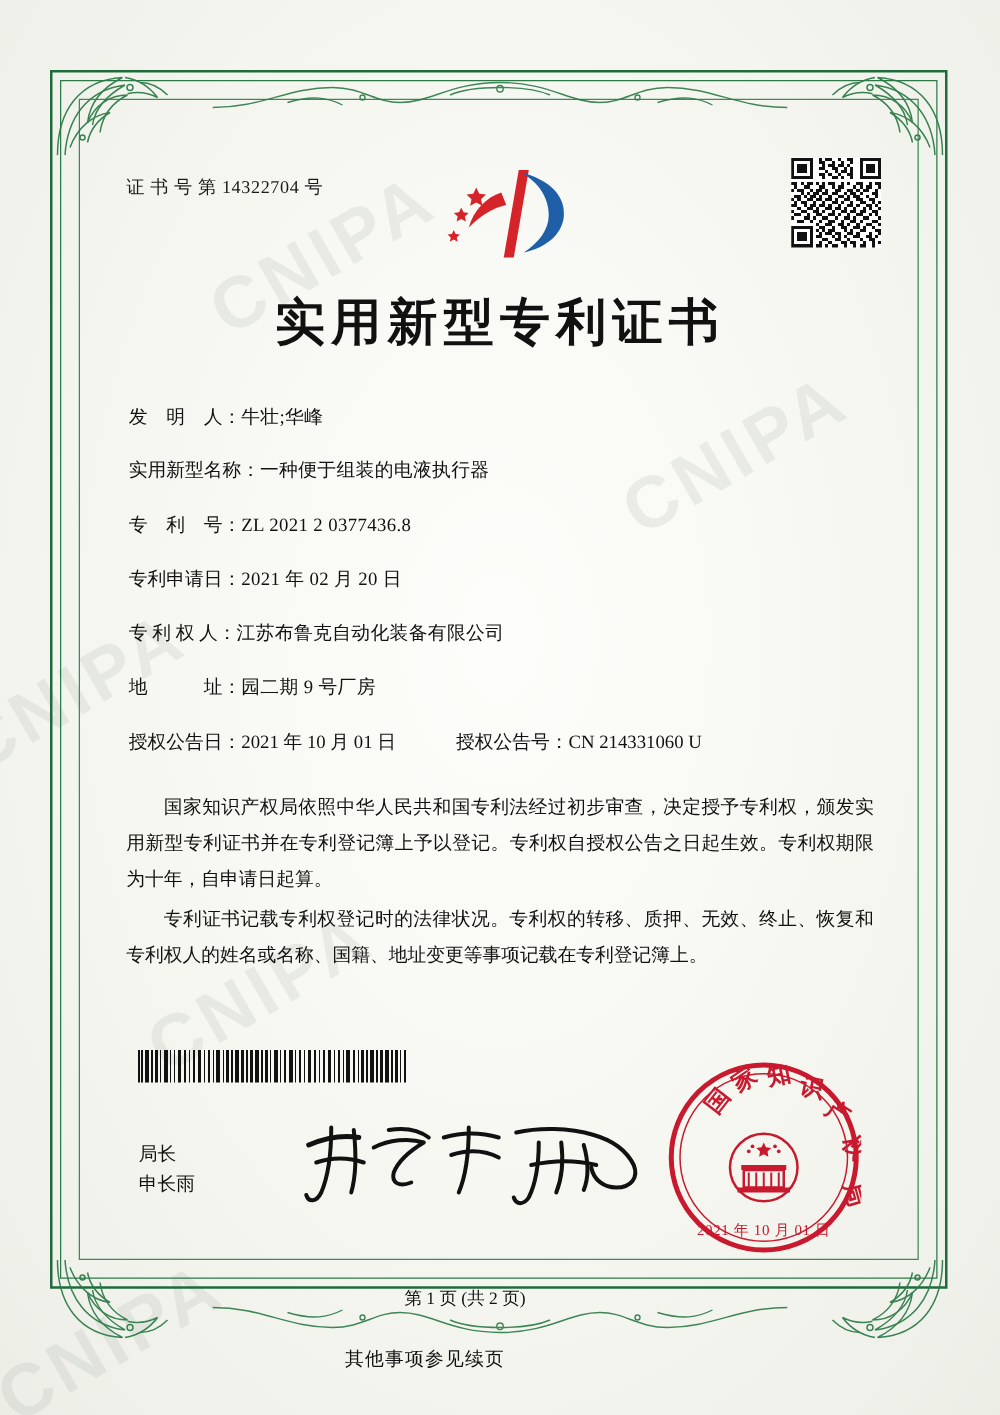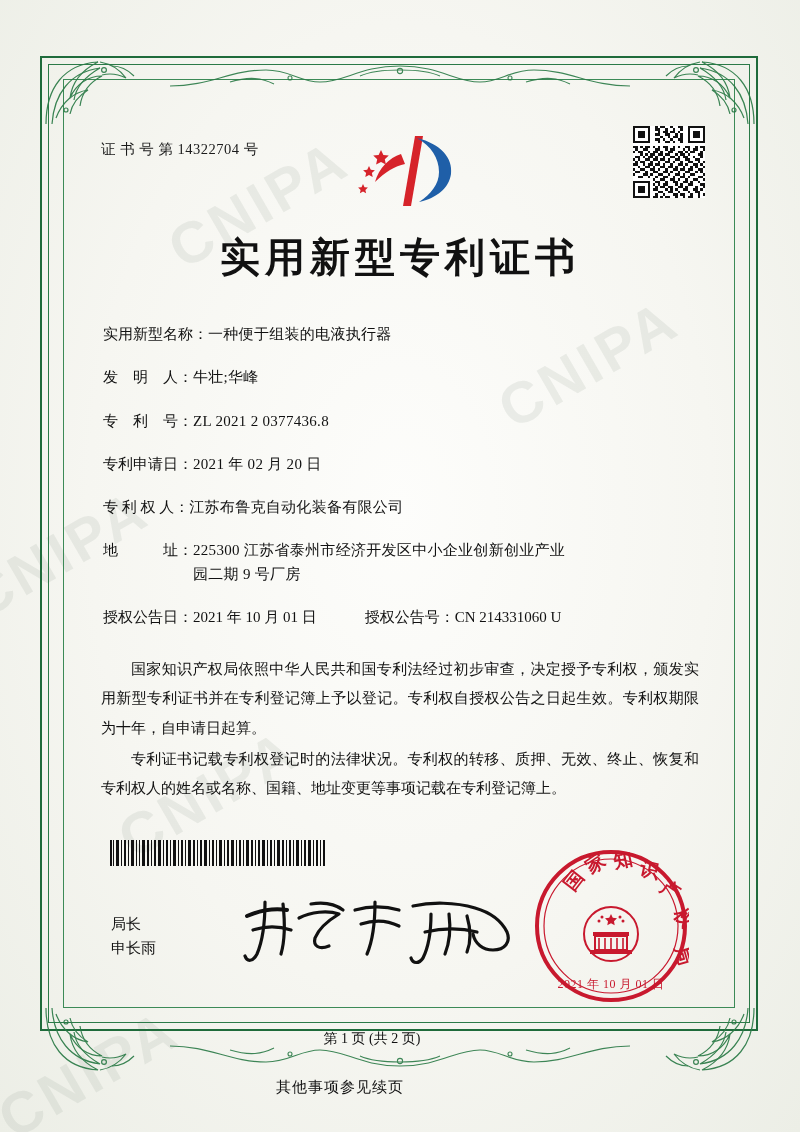--- a/index.html
+++ b/index.html
@@ -582,48 +582,47 @@
           </g>
         </svg>
       </div>
     </div>
 
     <div class="doc-title">实用新型专利证书</div>
 
     <div class="fields">
 
       <div class="field">
+        <span class="lbl">发　明　人：</span>
+        <span class="val">牛壮;华峰</span>
+      </div>
+
+      <div class="field">
         <span class="lbl">实用新型名称：</span>
         <span class="val">一种便于组装的电液执行器</span>
-      </div>
-
-      <div class="field">
-        <span class="lbl">发　明　人：</span>
-        <span class="val">牛壮;华峰</span>
       </div>
 
       <div class="field">
         <span class="lbl">专　利　号：</span>
         <span class="val">ZL 2021 2 0377436.8</span>
       </div>
 
       <div class="field">
         <span class="lbl">专利申请日：</span>
         <span class="val">2021 年 02 月 20 日</span>
       </div>
 
       <div class="field">
         <span class="lbl">专 利 权 人：</span>
         <span class="val">江苏布鲁克自动化装备有限公司</span>
       </div>
 
       <div class="field">
         <span class="lbl">地　　　址：</span>
         <span class="val">
-          <span>225300 江苏省泰州市经济开发区中小企业创新创业产业</span>
           <span class="line2">园二期 9 号厂房</span>
         </span>
       </div>
 
       <div class="field inline-two">
         <span class="lbl">授权公告日：</span>
         <span>2021 年 10 月 01 日</span>
         <span class="lbl2">授权公告号：</span>
         <span>CN 214331060 U</span>
       </div>

